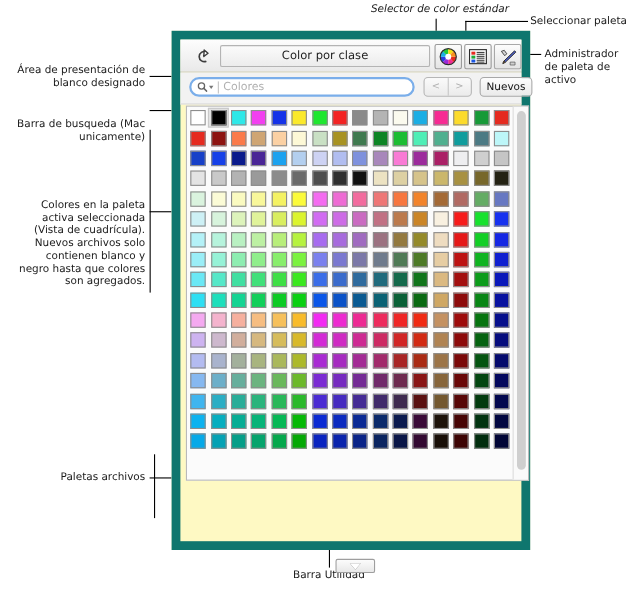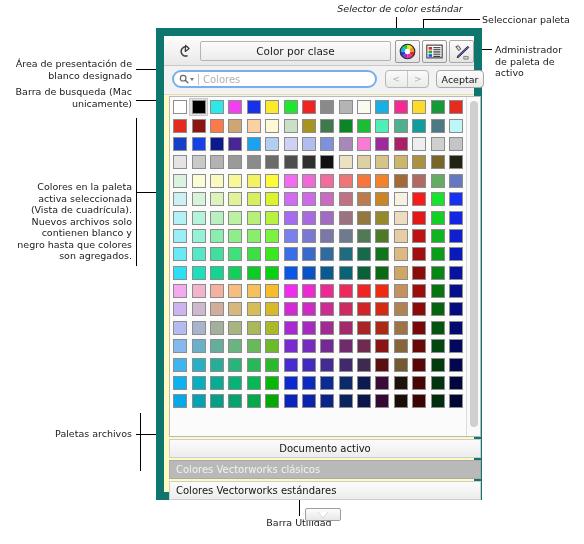--- a/index.html
+++ b/index.html
@@ -195,21 +195,21 @@
     filter:drop-shadow(0 0 0.6px #555);
   }
 </style>
 </head>
 <body>
 
 <div class="ann r" style="left:4px;top:58px;width:128px;">Área de presentación de
 blanco designado</div>
 <div class="leader lh" style="left:136px;top:69px;width:20px;"></div>
 
-<div class="ann r" style="left:4px;top:86px;width:128px;">Barra de busqueda (Mac
+<div class="ann r" style="left:4px;top:107px;width:128px;">Barra de busqueda (Mac
 unicamente)</div>
 <div class="leader lh" style="left:136px;top:100px;width:20px;"></div>
 
 <div class="ann r" style="left:4px;top:181px;width:128px;">Colores en la paleta
 activa seleccionada
 (Vista de cuadrícula).
 Nuevos archivos solo
 contienen blanco y
 negro hasta que colores
 son agregados.</div>
@@ -302,21 +302,21 @@
       <span id="search-divider"></span>
       <span id="search-text">Colores</span>
     </div>
 
     <div id="nav-group">
       <div class="nav-btn">&lt;</div>
       <div id="nav-sep"></div>
       <div class="nav-btn">&gt;</div>
     </div>
 
-    <div id="accept-btn">Aceptar</div>
+    <div id="accept-btn">Nuevos</div>
   </div>
 
   <div id="grid-panel">
     <div id="grid-scroll">
       <div id="color-grid">
           <div class="sw-cell">
             <div class="sw" style="background: rgb(255, 255, 255);"></div>
           </div>
           <div class="sw-cell sel">
             <div class="sw" style="background: rgb(0, 0, 0);"></div>
@@ -1131,28 +1131,17 @@
           <div class="sw-cell">
             <div class="sw" style="background: rgb(1, 5, 54);"></div>
           </div>
         </div>
     </div>
     <div id="grid-sb-track">
       <div id="grid-sb-thumb"></div>
     </div>
   </div>
 
-  <div id="palette-list">
-      <div class="pal-row doc">
-        <span>Documento activo</span>
-      </div>
-      <div class="pal-row selected">
-        <span>Colores Vectorworks clásicos</span>
-      </div>
-      <div class="pal-row normal">
-        <span>Colores Vectorworks estándares</span>
-      </div>
-    </div>
 
   <div id="utility-menu-btn">
     <span id="utility-caret"></span>
   </div>
 </div>
 
 </body></html>

